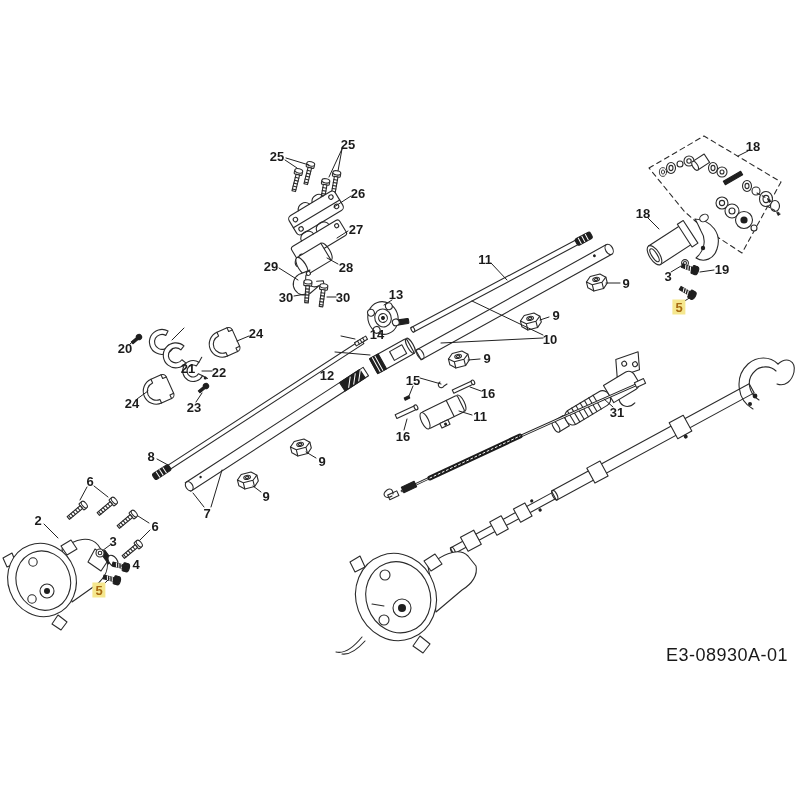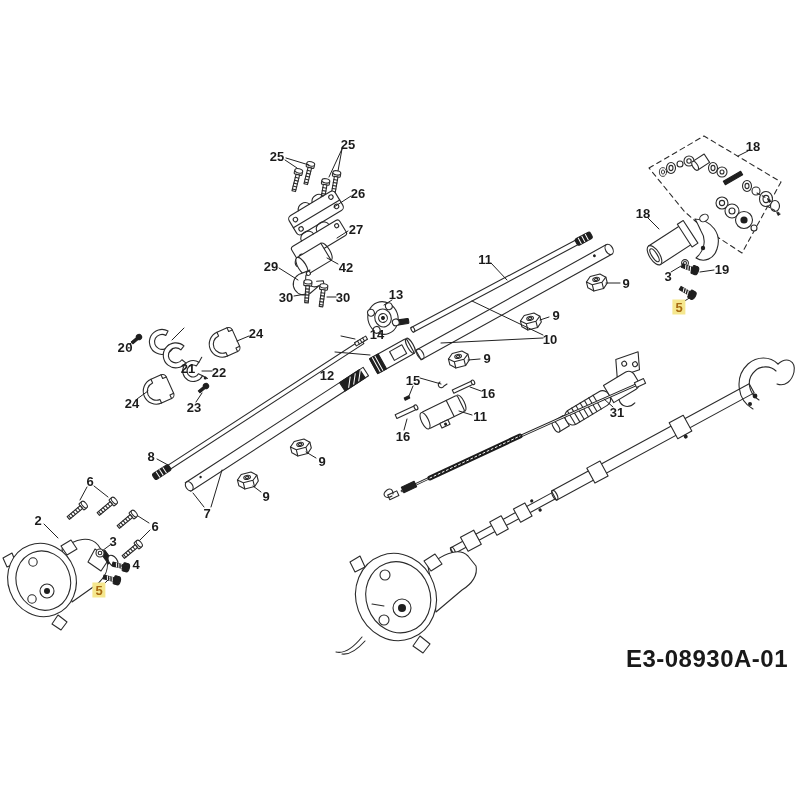--- a/index.html
+++ b/index.html
@@ -7,21 +7,21 @@
          font-family:"Liberation Sans",sans-serif;}
   #art{position:absolute;left:0;top:0;}
   #art .w{fill:#ffffff;}
   #art .dd{fill:#1f1f1f;stroke:none;}
   #art .d{fill:#1f1f1f;stroke:#1f1f1f;}
   #art .wl{stroke:#ffffff;stroke-width:1;}
   .callout{position:absolute;transform:translate(-50%,-50%);
            font-size:13px;font-weight:700;color:#1b1b1b;line-height:1;
            white-space:nowrap;}
   .callout.hl{background:var(--hl-bg,#f5e78e);color:var(--hl-tx,#a86a10);padding:1px 3px;}
-  .code{position:absolute;top:645px;right:12px;font-size:24px;font-weight:700;
+  .code{position:absolute;top:645px;right:12px;font-size:18px;font-weight:400;
         color:#191919;letter-spacing:0.5px;}
 </style>
 </head>
 <body>
 
 <div class="stage">
 
 <svg id="art" width="800" height="800" viewBox="0 0 800 800" stroke="#2b2b2b" stroke-width="1.1" fill="none" stroke-linecap="round" stroke-linejoin="round">
   <defs>
     <g id="s-screw-l">
@@ -379,38 +379,38 @@
         <line x1="129" y1="565" x2="121" y2="566"></line>
         <line x1="103" y1="585" x2="109" y2="579"></line>
       </g>
 </svg>
 
 <div id="callouts">
       <span class="callout" style="left: 277px; top: 156px;">25</span>
       <span class="callout" style="left: 348px; top: 144px;">25</span>
       <span class="callout" style="left: 358px; top: 193px;">26</span>
       <span class="callout" style="left: 356px; top: 229px;">27</span>
-      <span class="callout" style="left: 346px; top: 267px;">42</span>
+      <span class="callout" style="left: 346px; top: 267px;">28</span>
       <span class="callout" style="left: 271px; top: 266px;">29</span>
       <span class="callout" style="left: 286px; top: 297px;">30</span>
       <span class="callout" style="left: 343px; top: 297px;">30</span>
       <span class="callout" style="left: 753px; top: 146px;">18</span>
       <span class="callout" style="left: 643px; top: 213px;">18</span>
       <span class="callout" style="left: 485px; top: 259px;">11</span>
       <span class="callout" style="left: 626px; top: 283px;">9</span>
       <span class="callout" style="left: 668px; top: 276px;">3</span>
       <span class="callout" style="left: 722px; top: 269px;">19</span>
       <span class="callout hl" style="left: 679px; top: 307px;">5</span>
       <span class="callout" style="left: 396px; top: 294px;">13</span>
       <span class="callout" style="left: 556px; top: 315px;">9</span>
       <span class="callout" style="left: 550px; top: 339px;">10</span>
       <span class="callout" style="left: 333px; top: 334px; margin-left: 44px;">14</span>
       <span class="callout" style="left: 327px; top: 351px; margin-top: 24px;">12</span>
       <span class="callout" style="left: 487px; top: 358px;">9</span>
-      <span class="callout" style="left: 125px; top: 348px; font-family: Liberation Mono, monospace;">20</span>
+      <span class="callout" style="left: 125px; top: 348px;">20</span>
       <span class="callout" style="left: 188px; top: 324px; margin-top: 44px;">21</span>
       <span class="callout" style="left: 256px; top: 333px;">24</span>
       <span class="callout" style="left: 219px; top: 372px;">22</span>
       <span class="callout" style="left: 194px; top: 407px;">23</span>
       <span class="callout" style="left: 132px; top: 403px;">24</span>
       <span class="callout" style="left: 413px; top: 380px;">15</span>
       <span class="callout" style="left: 488px; top: 393px;">16</span>
       <span class="callout" style="left: 403px; top: 436px;">16</span>
       <span class="callout" style="left: 480px; top: 416px;">11</span>
       <span class="callout" style="left: 617px; top: 412px;">31</span>

